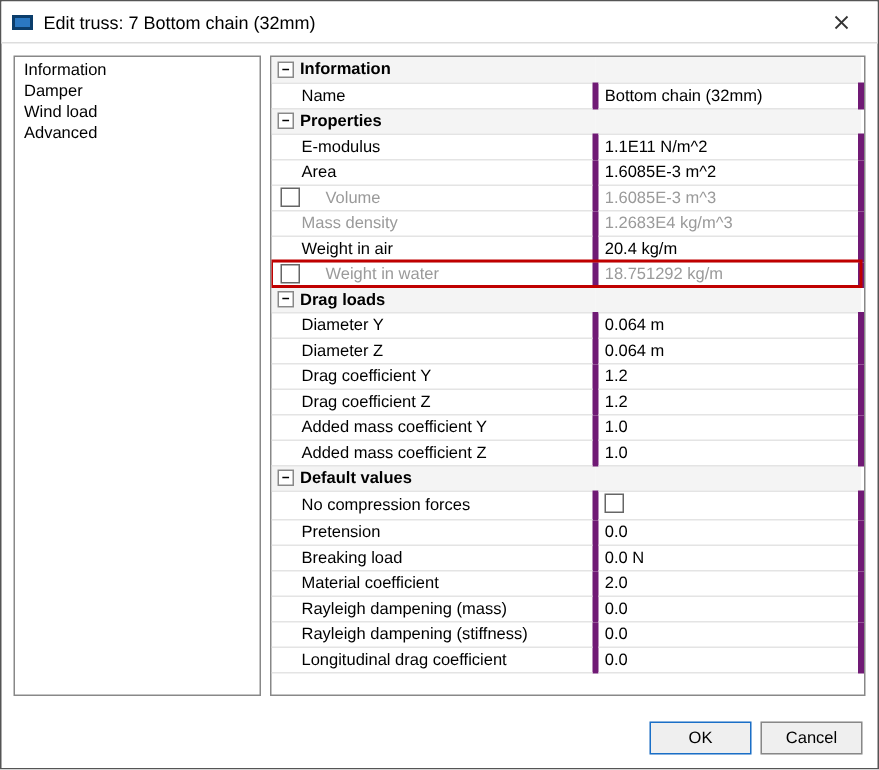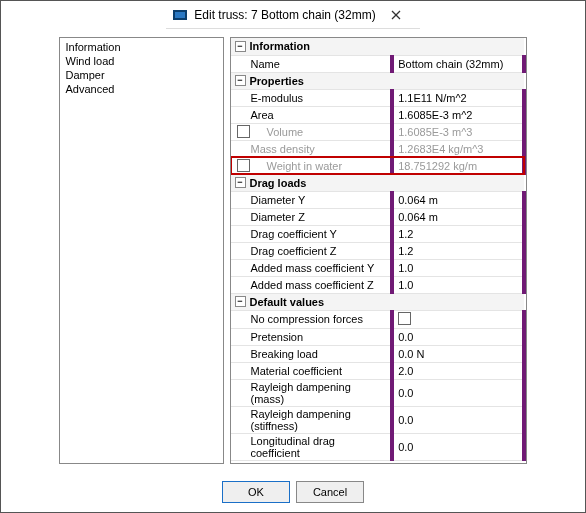--- a/index.html
+++ b/index.html
@@ -1,17 +1,17 @@
 <!DOCTYPE html>
 <html><head>
 <meta charset="utf-8">
 <style>
   * { box-sizing: border-box; }
   body { margin: 0; font-family: "Segoe UI", Tahoma, sans-serif; font-size: 11px; background: #fff; color: #000; }
-  .window { width: 586px; height: 513px; border: 1px solid #555; background: #fff; display: flex; flex-direction: column; align-items: center; }
+  .window { width: 586px; height: 513px; border: 1px solid #555; background: #fff; display: flex; flex-direction: column; }
   .titlebar { height: 28px; background: #fff; border-bottom: 1px solid #ddd; display: flex; align-items: center; padding: 0 4px 0 6px; }
   .titlebar .app-icon { width: 16px; height: 16px; display: flex; align-items: center; justify-content: center; margin-right: 6px; }
   .titlebar .title { flex: 1; font-size: 12px; }
   .titlebar .close { width: 40px; height: 100%; display: flex; align-items: center; justify-content: center; }
   .body { flex: 1; display: flex; padding: 8px; gap: 6px; }
   .sidebar { width: 165px; border: 1px solid #888; padding: 2px 4px; background: #fff; }
   .sidebar-item { padding: 1px 2px; cursor: default; }
   .main { flex: 1; border: 1px solid #888; background: #fff; overflow: auto; position: relative; }
   .grid { display: table; width: 100%; border-collapse: collapse; }
   .row { display: table-row; }
@@ -47,22 +47,22 @@
       <svg width="10" height="10" viewBox="0 0 10 10">
           <line x1="1" y1="1" x2="9" y2="9" stroke="#333" stroke-width="1.2"></line>
           <line x1="9" y1="1" x2="1" y2="9" stroke="#333" stroke-width="1.2"></line>
         </svg>
     </span>
   </div>
 
   <div class="body">
     <div class="sidebar">
       <div class="sidebar-item">Information</div>
+      <div class="sidebar-item">Damper</div>
       <div class="sidebar-item">Wind load</div>
-      <div class="sidebar-item">Damper</div>
       <div class="sidebar-item">Advanced</div>
     </div>
 
     <div class="main">
       <div class="grid">
 
         <div class="row">
             <div class="hcell" style="display:table-cell" colspan="2">
               <div class="tw">
                 <span class="toggle">−</span>
@@ -98,20 +98,24 @@
               <div class="indent-chk">
                 <span class="chkbox"></span>
                 <span class="dim">Volume</span>
               </div>
             </div>
             <div class="cell vcell dim">1.6085E-3 m^3</div>
           </div>
         <div class="row">
             <div class="cell lcell indent dim">Mass density</div>
             <div class="cell vcell dim">1.2683E4 kg/m^3</div>
+          </div>
+        <div class="row">
+            <div class="cell lcell indent">Weight in air</div>
+            <div class="cell vcell">20.4 kg/m</div>
           </div>
         <div class="row highlight-row">
             <div class="cell lcell">
               <div class="indent-chk">
                 <span class="chkbox"></span>
                 <span class="dim">Weight in water</span>
               </div>
             </div>
             <div class="cell vcell dim">18.751292 kg/m</div>
           </div>

